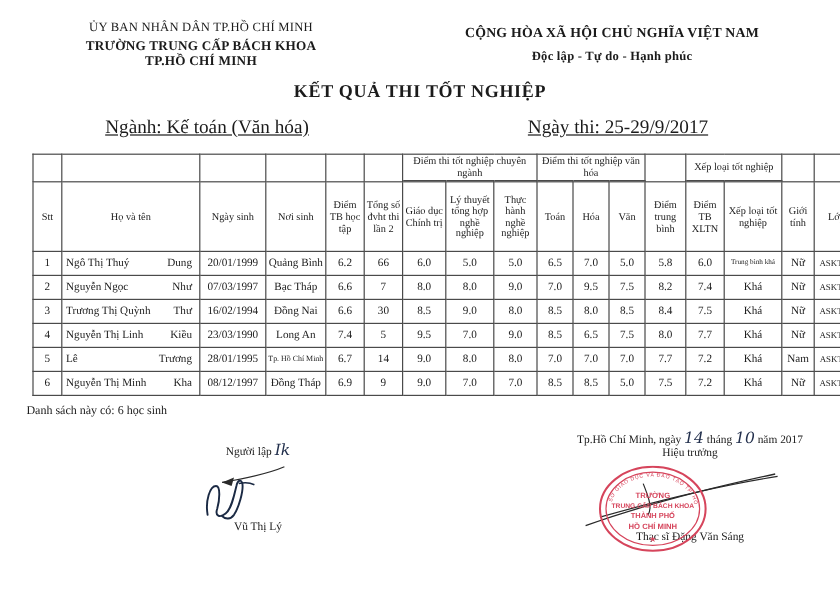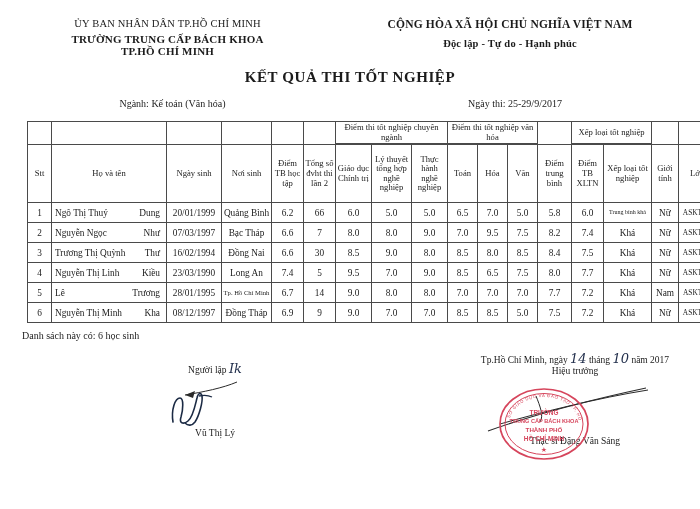--- a/index.html
+++ b/index.html
@@ -7,35 +7,35 @@
     width:700px;height:509px;
     background:#ffffff;
     font-family:"Liberation Serif","DejaVu Serif",serif;
     color:#1b1b1b;
     position:relative;
     overflow:hidden;
   }
   .page{position:relative;width:700px;height:509px;}
 
   
-  .header{display:flex;padding:18px 0 0 0;}
+  .header{display:flex;padding:18px 0 0 0;align-items:center;}
   .hdr-left{width:335px;text-align:center;}
   .hdr-right{width:350px;text-align:center;}
   .hdr-line1{font-size:10.5px;letter-spacing:.2px;}
   .hdr-line2{font-size:11px;font-weight:bold;letter-spacing:.2px;margin-top:4px;}
   .hdr-line3{font-size:11px;font-weight:bold;letter-spacing:.2px;}
   .hdr-r1{font-size:11.5px;font-weight:bold;letter-spacing:.2px;}
   .hdr-r2{font-size:10.5px;font-weight:bold;margin-top:8px;letter-spacing:.2px;}
 
   .title{
     text-align:center;font-size:15px;font-weight:bold;
     letter-spacing:.6px;margin-top:12px;
   }
   .subline{
-    display:flex;margin-top:12px;font-size:10px;
+    display:flex;margin-top:12px;font-size:16px;text-decoration:underline;
   }
   .sub-nganh{width:345px;text-align:center;}
   .sub-ngay{width:340px;text-align:center;}
 
   
   .tbl-wrap{margin:12px 0 0 27px;width:648px;}
   table{border-collapse:collapse;width:648px;table-layout:fixed;
         font-size:9px;}
   table th,table td{
     border:1px solid #4a4a4a;

